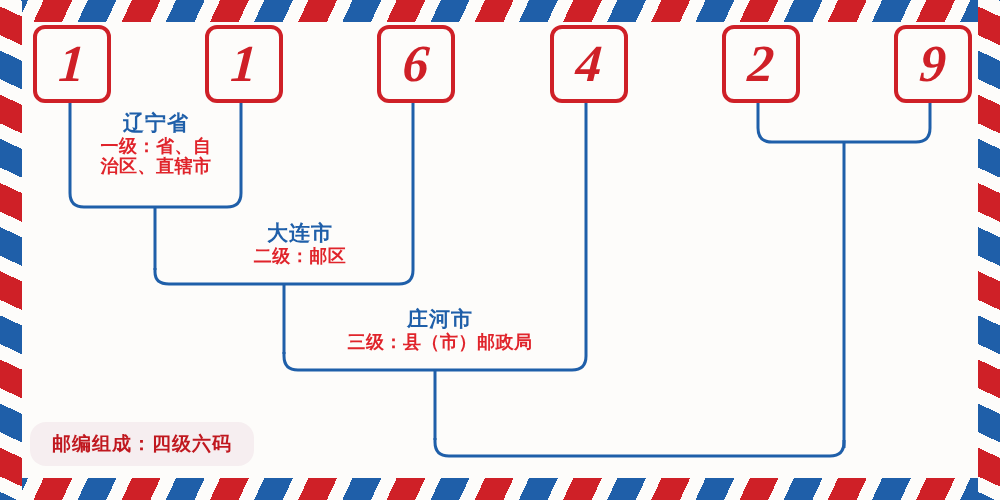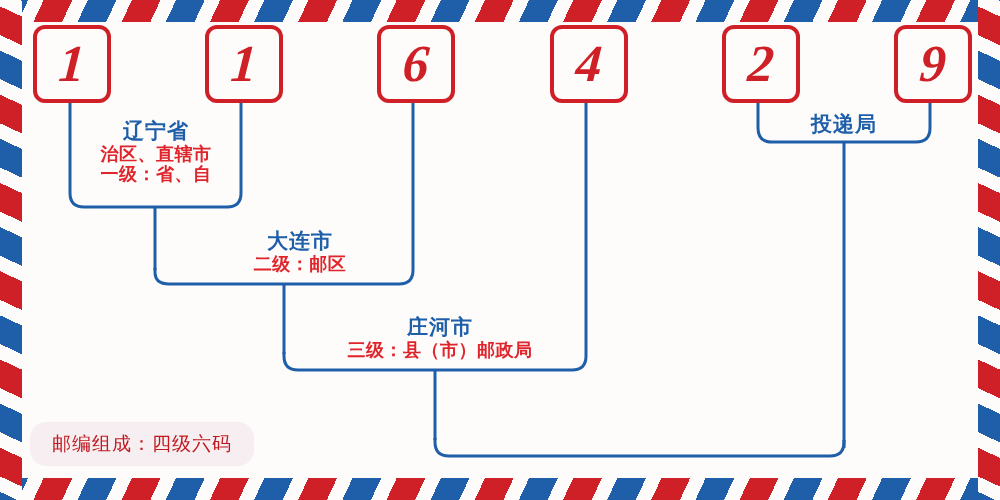--- a/index.html
+++ b/index.html
@@ -53,38 +53,38 @@
     font-size:52px;font-weight:bold;line-height:1;
     font-style:italic;
     transform:skewX(-4deg);
     letter-spacing:0;
   }
 
   
   #wires{position:absolute;inset:0;width:1000px;height:500px;z-index:2;}
 
   
-  .node-label{position:absolute;text-align:center;z-index:3;line-height:1.12;margin-top:8px;}
+  .node-label{position:absolute;text-align:center;z-index:3;line-height:1.12;}
   .node-title{
     color:#1f5fa9;font-weight:bold;
     font-family:"Liberation Serif","DejaVu Serif",serif;
     font-size:21px;letter-spacing:1px;white-space:nowrap;
   }
   .node-sub{
     color:#e0242b;font-weight:bold;
     font-family:"Liberation Sans","DejaVu Sans",sans-serif;
     font-size:18px;letter-spacing:0.5px;
   }
   .node-sub .l{display:block;white-space:nowrap;}
 
   .pill-note{
     position:absolute;left:30px;top:422px;
     padding:9px 22px;border-radius:16px;
     background:#f6eef0;
-    color:#c0181f;font-weight:normal;
+    color:#c0181f;font-weight:bold;
     font-family:"Liberation Serif","DejaVu Serif",serif;
     font-size:19px;letter-spacing:1px;white-space:nowrap;
     z-index:3;
   }
 </style>
 </head>
 <body>
 
 <div id="stage">
 
@@ -133,29 +133,26 @@
   <div class="digit-box" style="left:550px;top:25px;">
     <span class="glyph">4</span>
   </div>
   <div class="digit-box" style="left:722px;top:25px;">
     <span class="glyph">2</span>
   </div>
   <div class="digit-box" style="left:894px;top:25px;">
     <span class="glyph">9</span>
   </div>
 
-  <div class="node-label" style="left:744px;top:105px;width:200px;">
-    <div class="node-title">投递局</div>
-  </div>
 
   <div class="node-label" style="left:76px;top:112px;width:160px;">
     <div class="node-title">辽宁省</div>
     <div class="node-sub">
+      <span class="l">一级：省、自</span>
       <span class="l">治区、直辖市</span>
-      <span class="l">一级：省、自</span>
     </div>
   </div>
 
   <div class="node-label" style="left:310px;top:308px;width:260px;">
     <div class="node-title">庄河市</div>
     <div class="node-sub">
       <span class="l">三级：县（市）邮政局</span>
     </div>
   </div>
 

